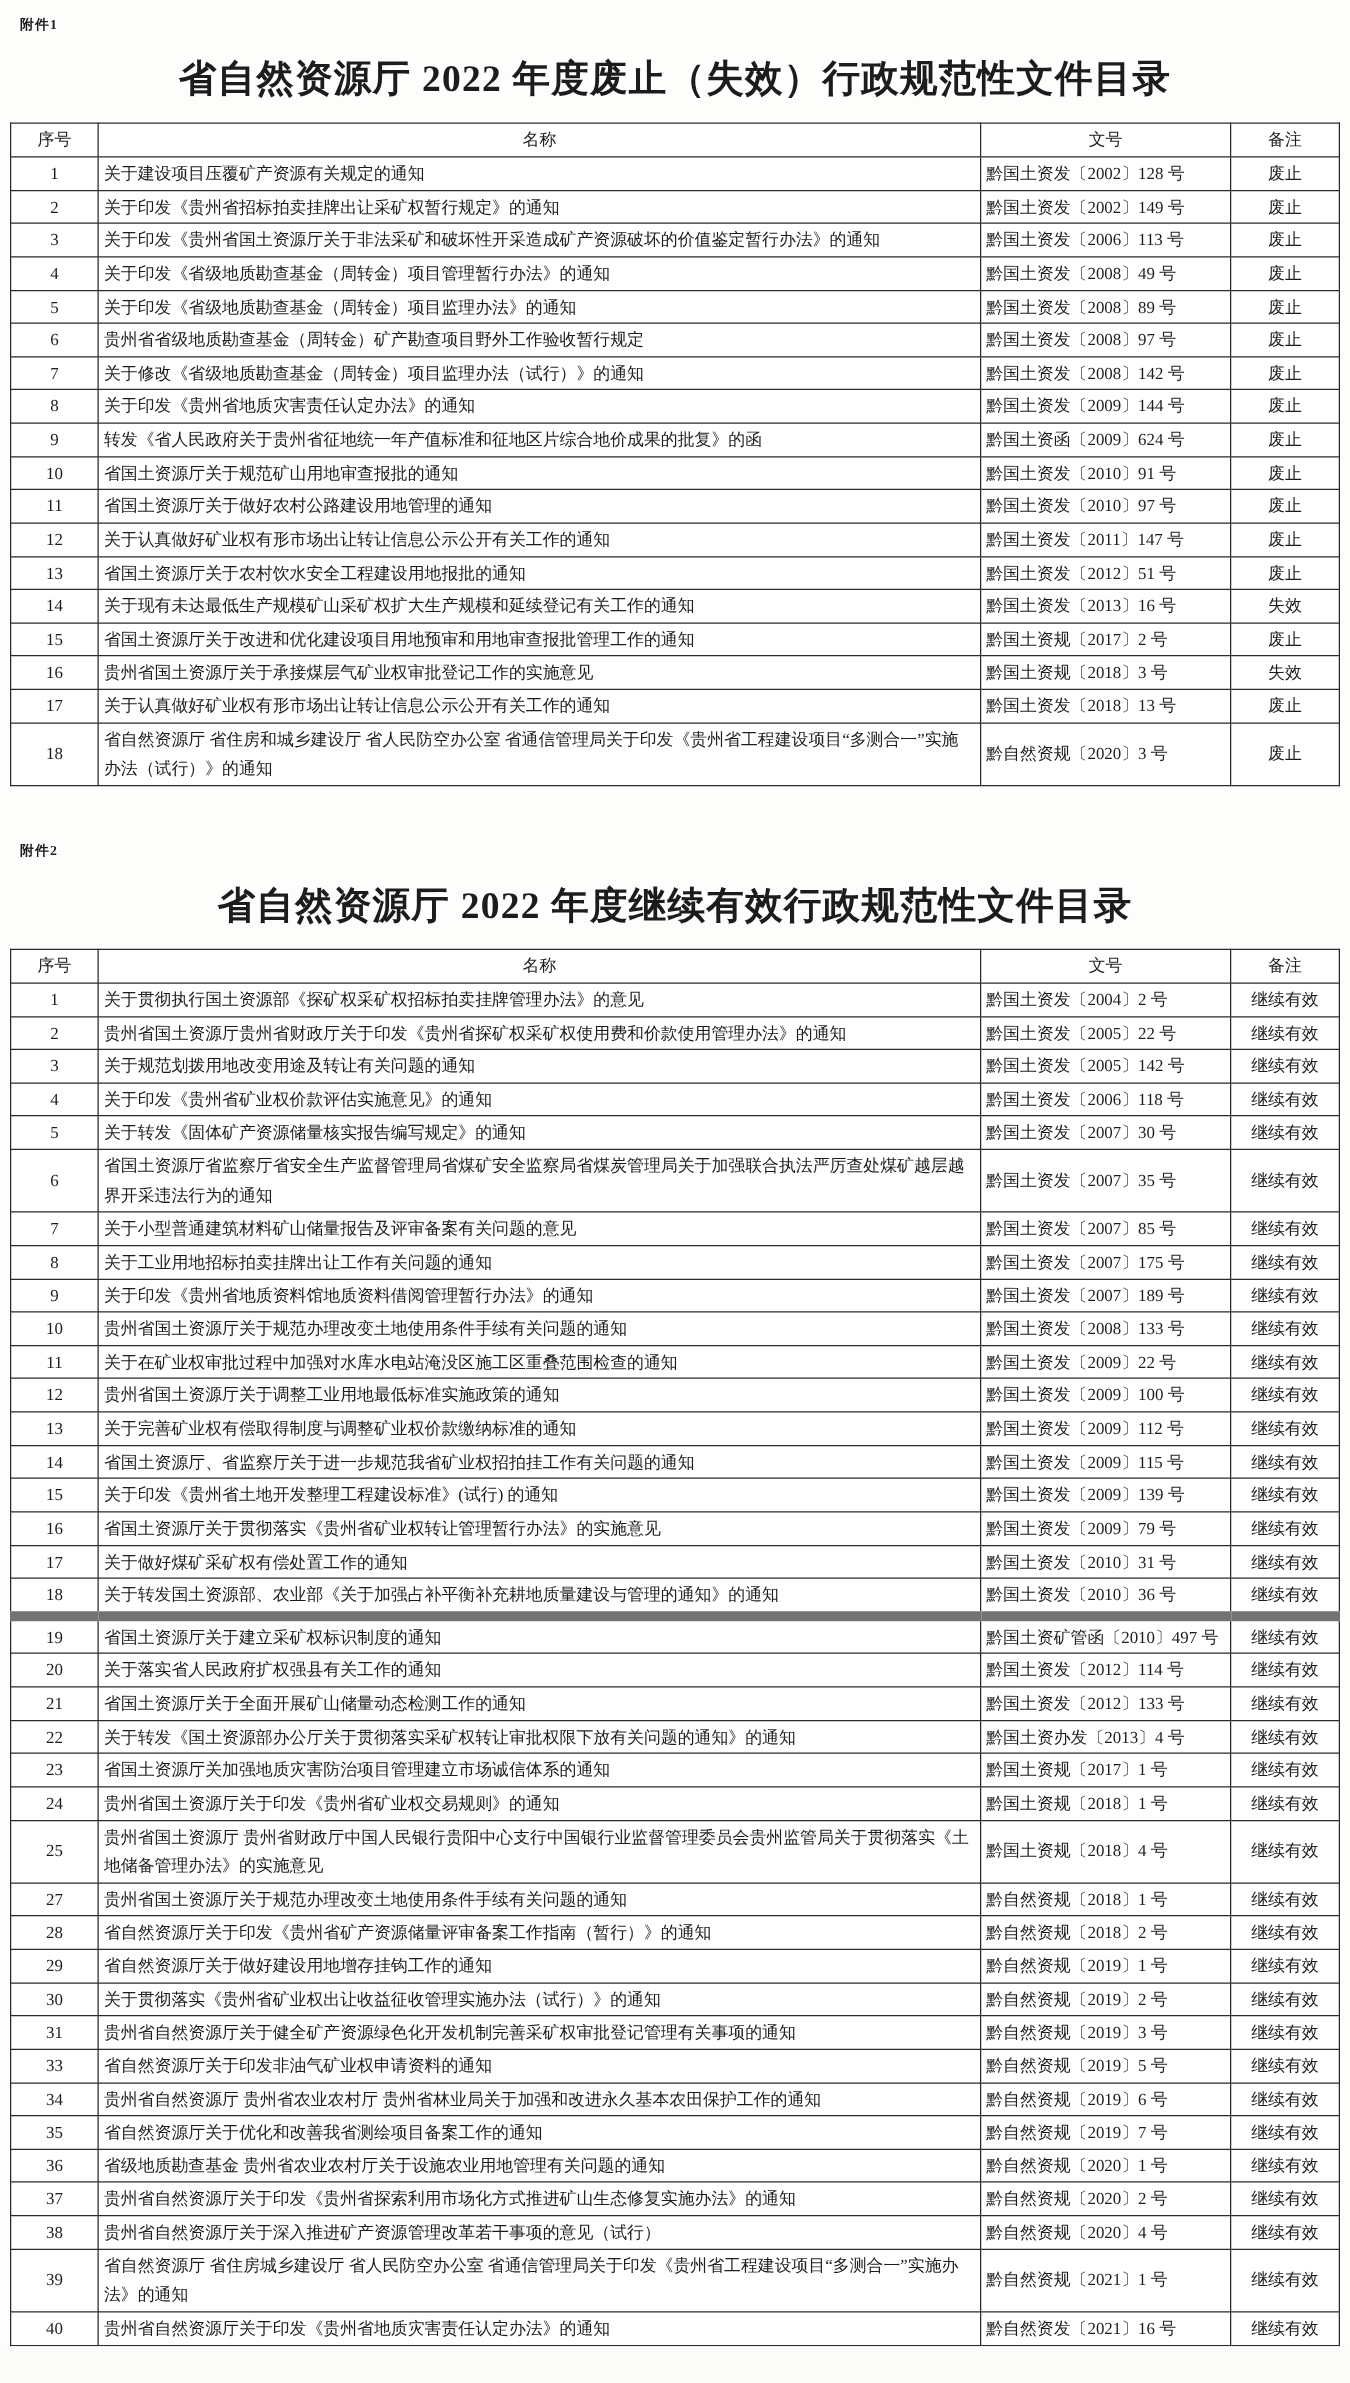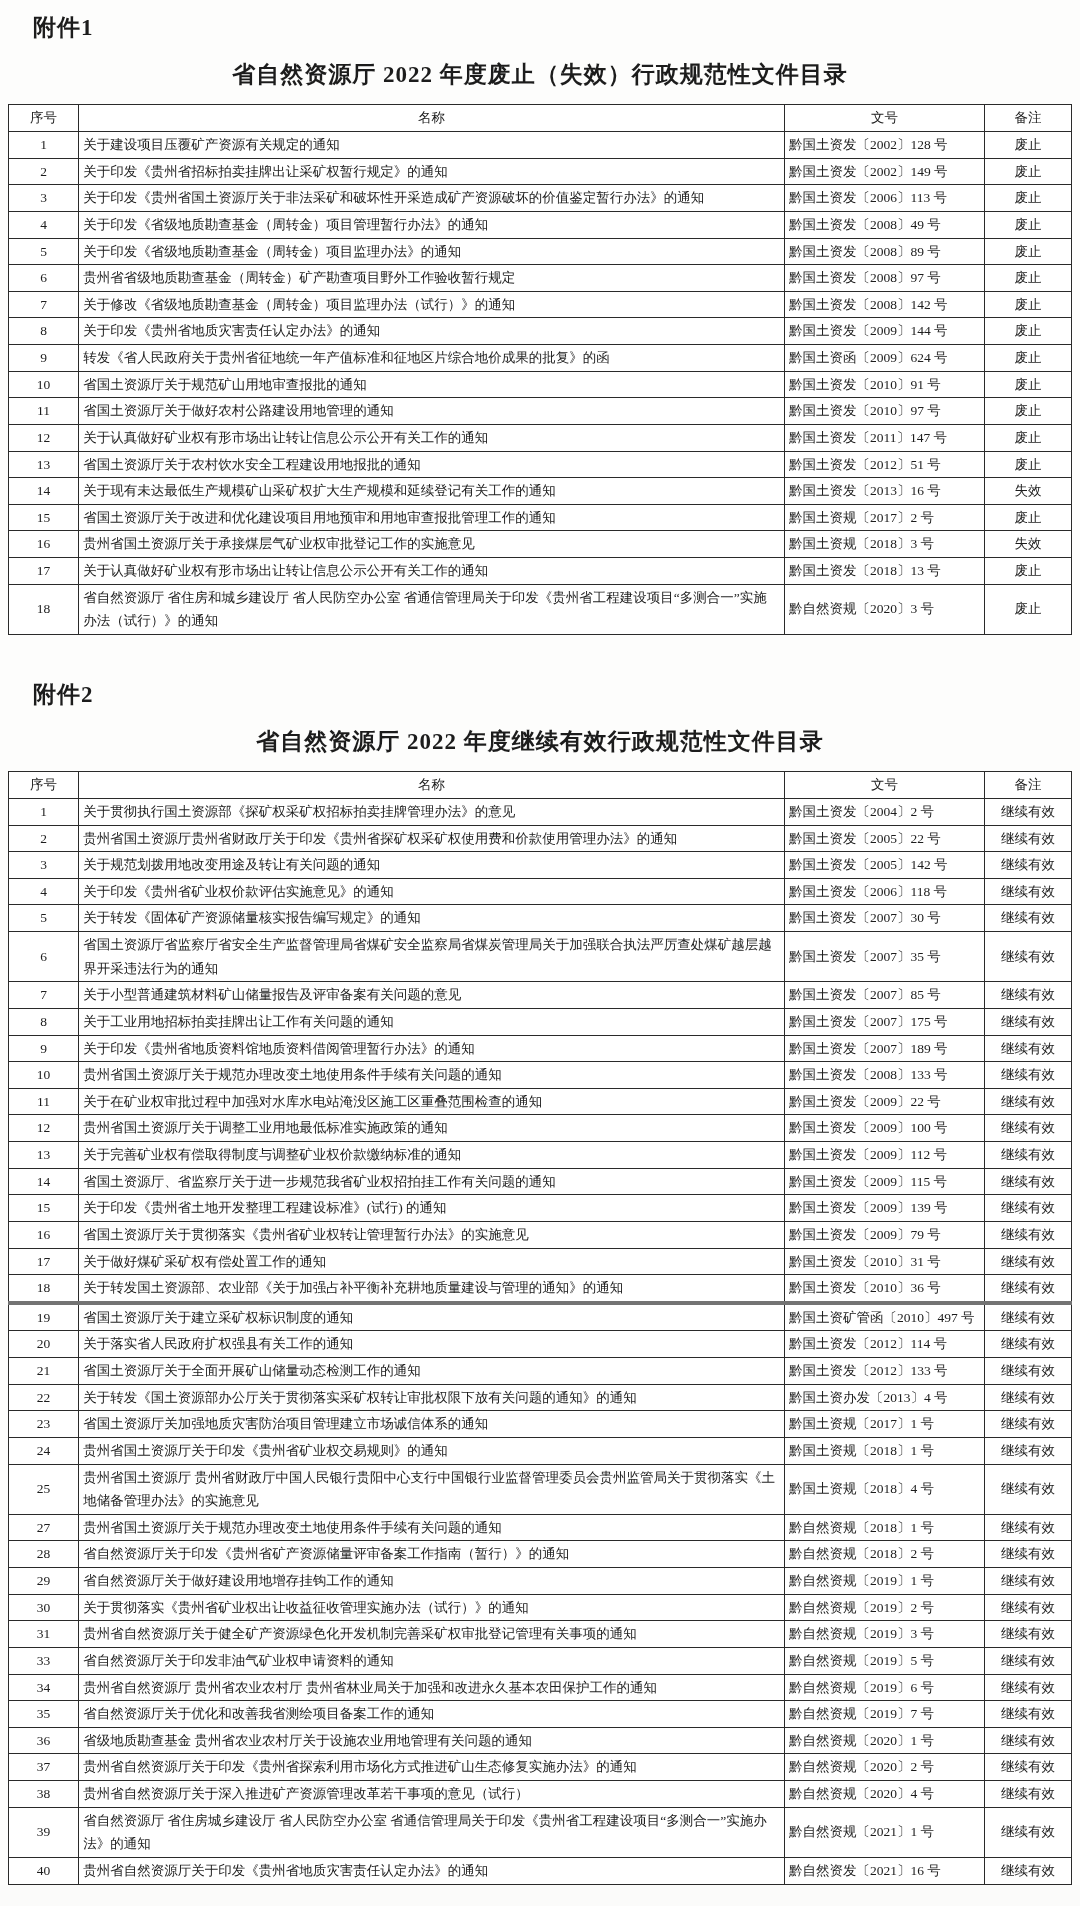--- a/index.html
+++ b/index.html
@@ -10,28 +10,28 @@
     font-family:"Liberation Serif","DejaVu Serif",serif;
     -webkit-font-smoothing:antialiased;
   }
   .page{
     width:1080px;
     box-sizing:border-box;
     padding:8px 8px 0 8px;
     background:#fdfdfc;
   }
   .att-label{
-    font-size:23px;
+    font-size:11px;
     font-weight:bold;
-    margin:4px 0 0 25px;
+    margin:4px 0 0 8px;
     letter-spacing:1px;
   }
   .doc-title{
     text-align:center;
-    font-size:23px;
+    font-size:30px;
     font-weight:bold;
     margin:16px 0 14px 0;
     letter-spacing:1px;
   }
   .section2-gap{height:40px;}
   table.catalog{
     width:1064px;
     margin:0 auto;
     border-collapse:collapse;
     table-layout:fixed;
@@ -51,21 +51,21 @@
   }
   table.catalog th{
     font-weight:normal;
     text-align:center;
     height:24px;
   }
   table.catalog td{height:23px;}
   td.cell-index, td.cell-remark{text-align:center;}
   td.cell-name{text-align:left;padding-left:9px;padding-right:8px;}
   td.cell-doc{text-align:left;padding-left:11px;}
-  tr.break-above td{border-top:4px solid #737373;}
+  tr.break-above td{border-top:8px solid #737373;}
 </style>
 </head>
 <body>
 
 <div class="page">
 
   <section>
     <div class="att-label">附件1</div>
     <h1 class="doc-title">省自然资源厅 2022 年度废止（失效）行政规范性文件目录</h1>
     <table class="catalog">

